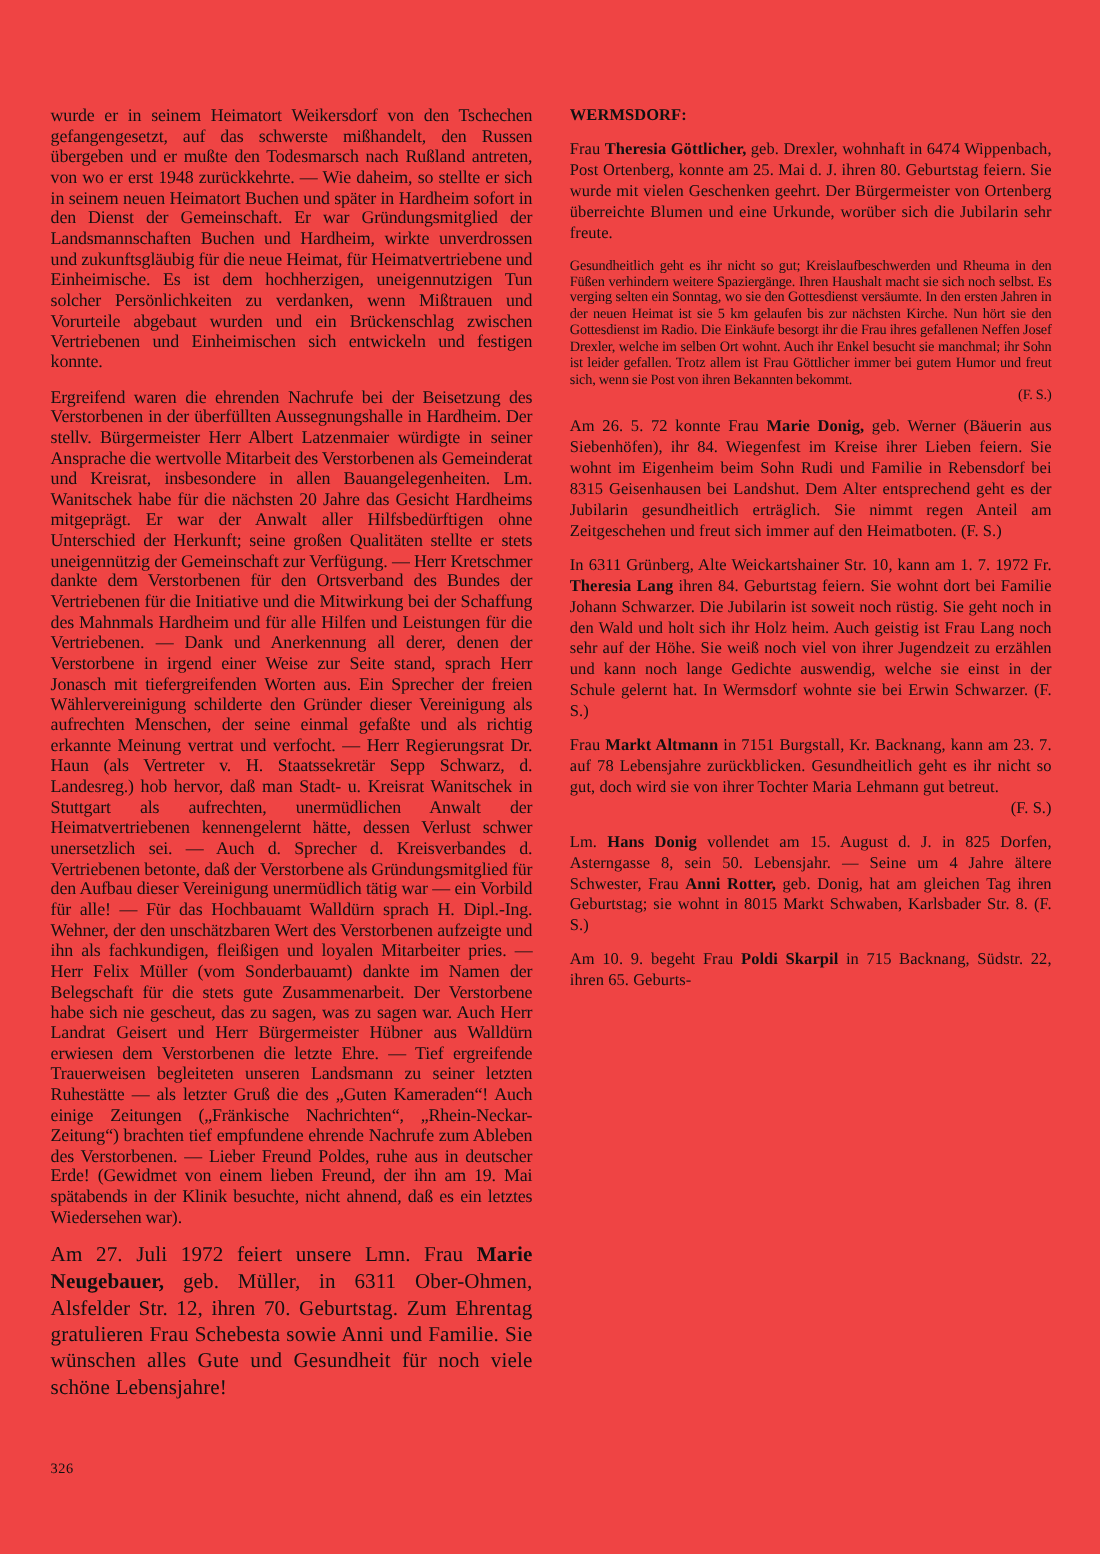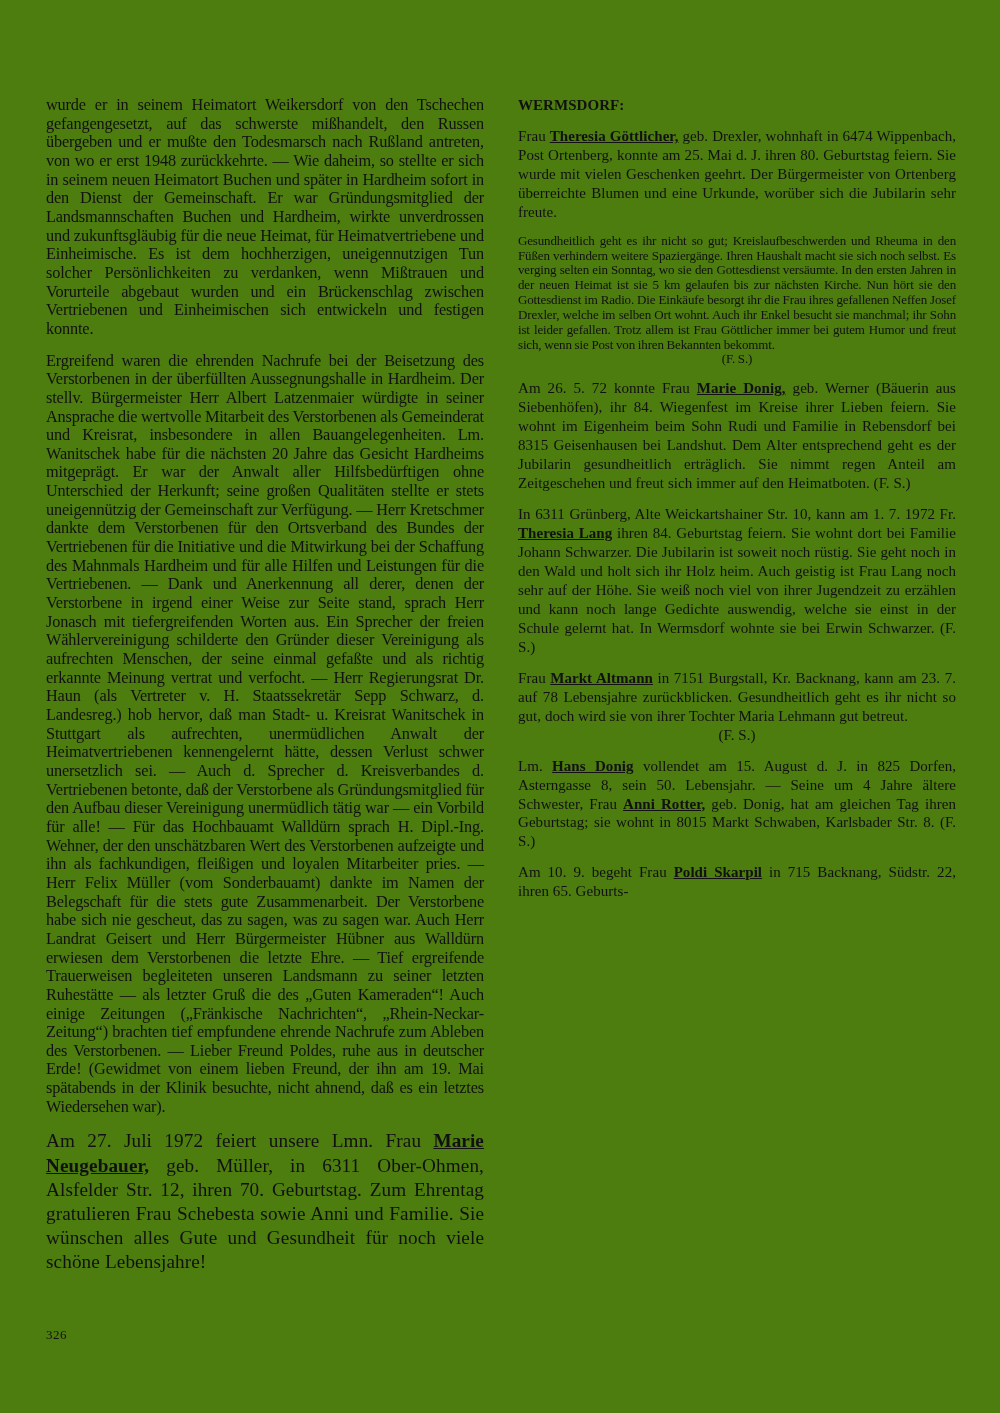--- a/index.html
+++ b/index.html
@@ -13,21 +13,21 @@
     font-family: "Liberation Serif", serif;
     color: #111111;
     position: relative;
     overflow: hidden;
   }
   .page {
     position: absolute;
     left: 0; top: 0;
     width: 1000px;
     height: 1413px;
-    background: #4d7c0f;
+    background: #ef4444;
   }
   .columns {
     position: absolute;
     left: 46px;
     top: 96px;
     width: 910px;
     display: flex;
     gap: 34px;
   }
   .col {
@@ -63,32 +63,32 @@
     line-height: 1.14;
     letter-spacing: -0.15px;
     word-spacing: -0.3px;
   }
   .head {
     font-weight: bold;
     font-size: 20px;
     letter-spacing: 1.2px;
     margin: 0 0 7px 0;
   }
-  b, .b { font-weight: bold; text-decoration: underline; }
+  b, .b { font-weight: bold; }
   .pagenum {
     position: absolute;
     left: 46px;
     top: 1327px;
     font-size: 13px;
     font-family: "Liberation Serif", serif;
     letter-spacing: 0.5px;
   }
   .sig {
     display: block;
-    text-align: center;
+    text-align: right;
   }
 </style>
 </head>
 <body>
 
 <div class="page">
   <div class="columns">
 
     <div class="col col-left">
       <p>wurde er in seinem Heimatort Weikersdorf von den Tschechen gefangengesetzt, auf das schwerste mißhandelt, den Russen übergeben und er mußte den Todesmarsch nach Rußland antreten, von wo er erst 1948 zurückkehrte. — Wie daheim, so stellte er sich in seinem neuen Heimatort Buchen und später in Hardheim sofort in den Dienst der Gemeinschaft. Er war Gründungsmitglied der Landsmannschaften Buchen und Hardheim, wirkte unverdrossen und zukunftsgläubig für die neue Heimat, für Heimatvertriebene und Einheimische. Es ist dem hochherzigen, uneigennutzigen Tun solcher Persönlichkeiten zu verdanken, wenn Mißtrauen und Vorurteile abgebaut wurden und ein Brückenschlag zwischen Vertriebenen und Einheimischen sich entwickeln und festigen konnte.</p>

